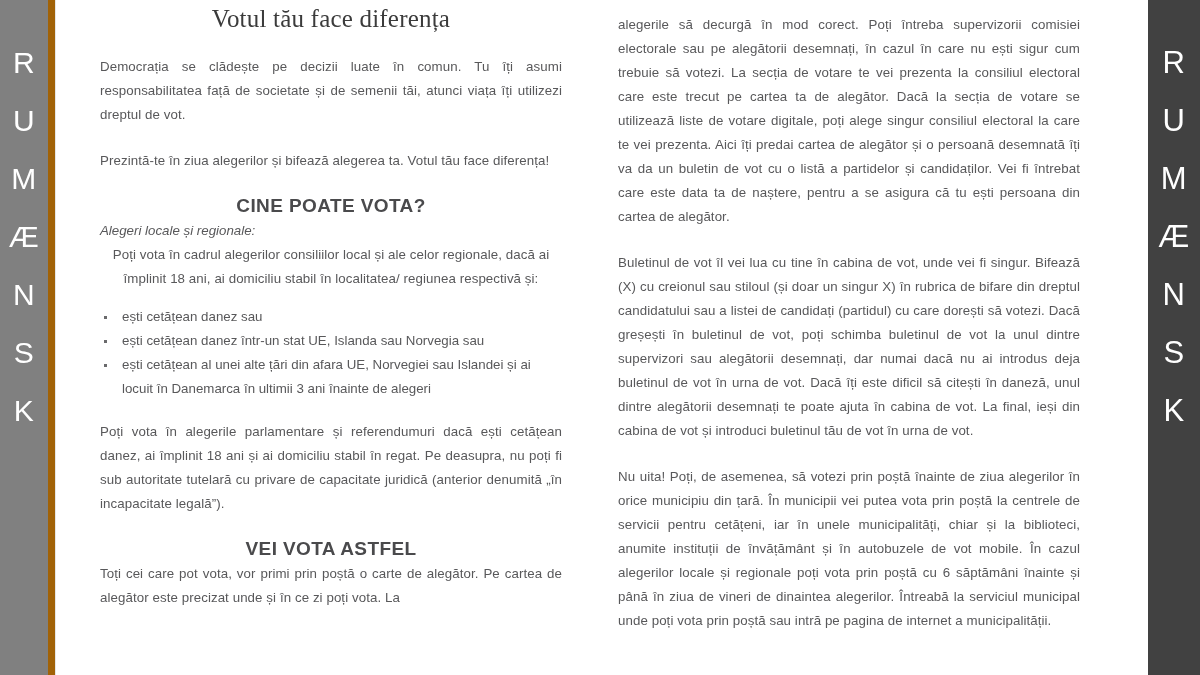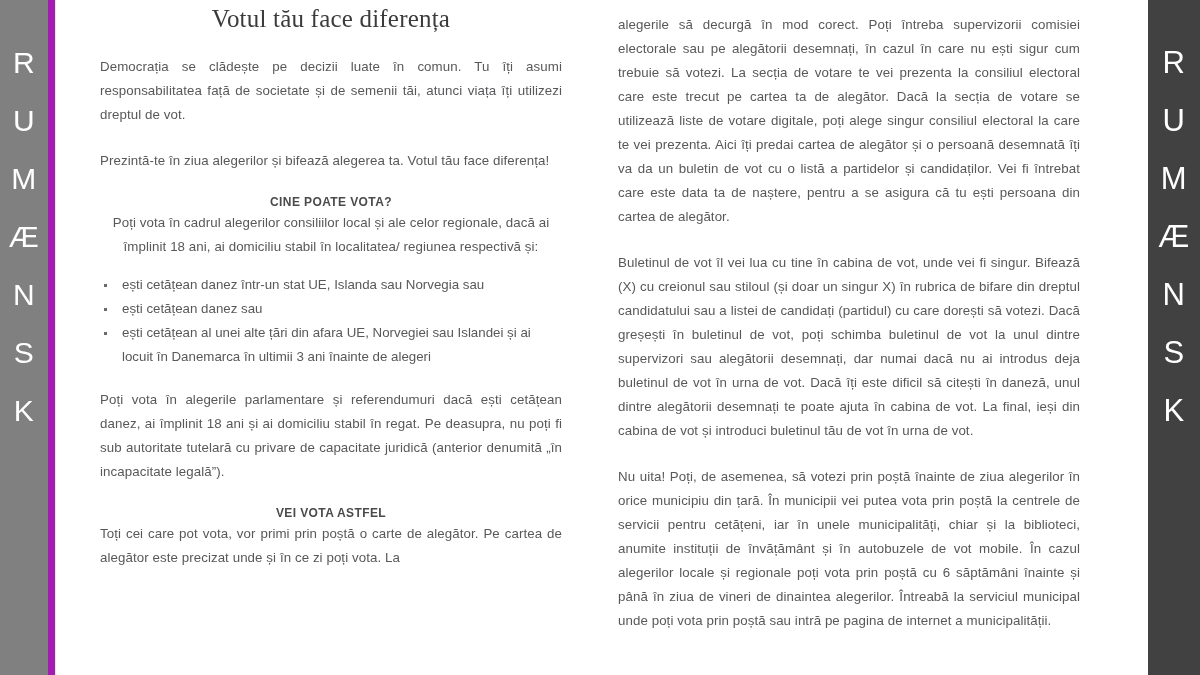--- a/index.html
+++ b/index.html
@@ -76,21 +76,21 @@
     background: #8c8c8c;
   }
 
   
   .paper {
     position: absolute;
     top: 0;
     left: 48px;
     right: 52px;
     height: 675px;
-    background: #a21caf;
+    background: #a16207;
     box-sizing: border-box;
   }
   .paper-inner {
     position: absolute;
     top: 0;
     left: 7px;
     right: 0px;
     bottom: 0;
     background: #ffffff;
     border-left: 1px solid #e6e6e6;
@@ -135,21 +135,21 @@
     margin: 0 0 22px 0;
     text-align: justify;
     text-justify: inter-word;
     letter-spacing: 0.08px;
   }
   p.body.tight { margin-bottom: 0; }
   p.body.left { text-align: center; }
 
   h2.section-head {
     font-family: "Liberation Sans", sans-serif;
-    font-size: 12px;
+    font-size: 19px;
     font-weight: 700;
     color: #4a4a4c;
     text-align: center;
     margin: 0 0 2px 0;
     letter-spacing: 0.4px;
   }
 
   .sub-italic {
     font-family: "Liberation Sans", sans-serif;
     font-style: italic;
@@ -217,25 +217,26 @@
       <div class="columns">
 
         <div class="col col-left">
 
           <h1 class="doc-title">Votul tău face diferența</h1>
 
           <p class="body">Democrația se clădește pe decizii luate în comun. Tu îți asumi responsabilitatea față de societate și de semenii tăi, atunci viața îți utilizezi dreptul de vot.</p>
           <p class="body">Prezintă-te în ziua alegerilor și bifează alegerea ta. Votul tău face diferența!</p>
 
           <h2 class="section-head">CINE POATE VOTA?</h2>
+          <div class="sub-italic">Alegeri locale și regionale:</div>
           <p class="body tight left">Poți vota în cadrul alegerilor consiliilor local și ale celor regionale, dacă ai împlinit 18 ani, ai domiciliu stabil în localitatea/ regiunea respectivă și:</p>
 
           <ul class="bullets">
+            <li>ești cetățean danez sau</li>
             <li>ești cetățean danez într-un stat UE, Islanda sau Norvegia sau</li>
-            <li>ești cetățean danez sau</li>
             <li>ești cetățean al unei alte țări din afara UE, Norvegiei sau Islandei și ai locuit în Danemarca în ultimii 3 ani înainte de alegeri</li>
           </ul>
 
           <p class="body">Poți vota în alegerile parlamentare și referendumuri dacă ești cetățean danez, ai împlinit 18 ani și ai domiciliu stabil în regat. Pe deasupra, nu poți fi sub autoritate tutelară cu privare de capacitate juridică (anterior denumită „în incapacitate legală”).</p>
 
           <h2 class="section-head">VEI VOTA ASTFEL</h2>
           <p class="body tight">Toți cei care pot vota, vor primi prin poștă o carte de alegător. Pe cartea de alegător este precizat unde și în ce zi poți vota. La</p>
 
         </div>
 

